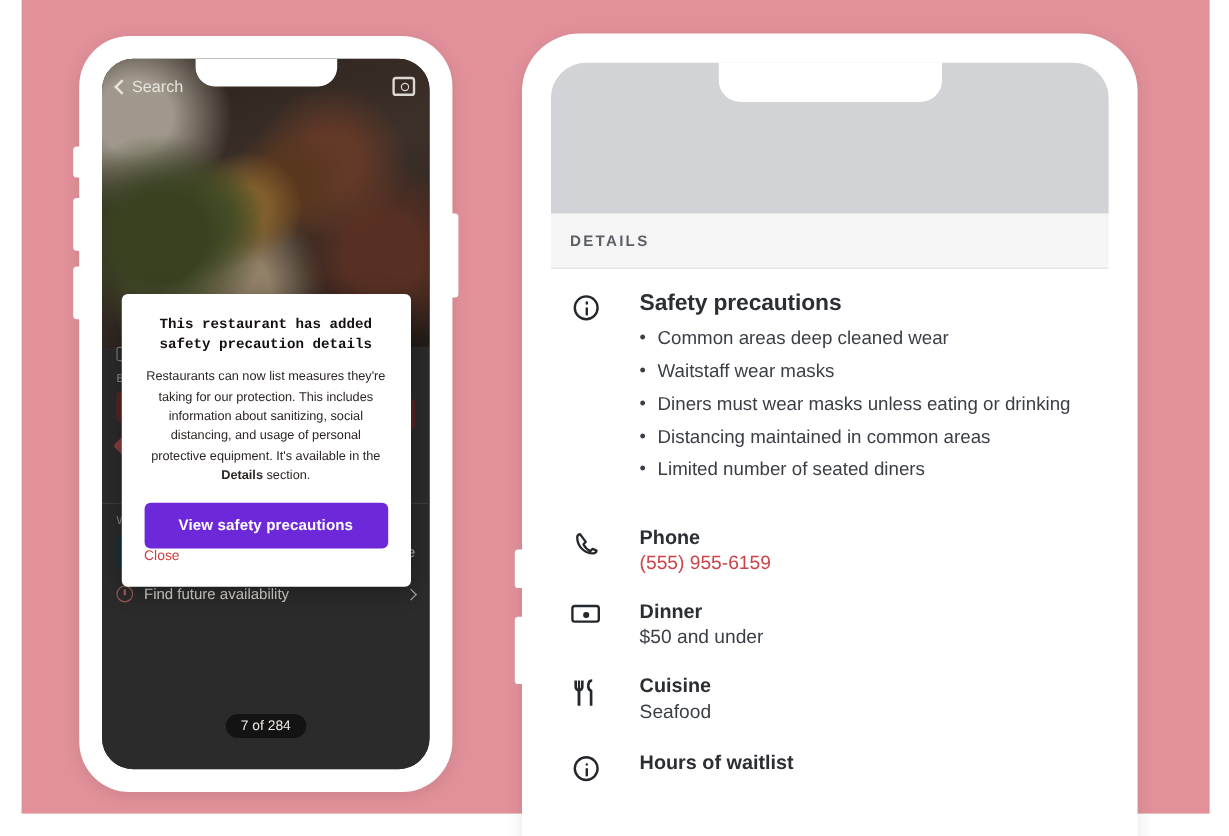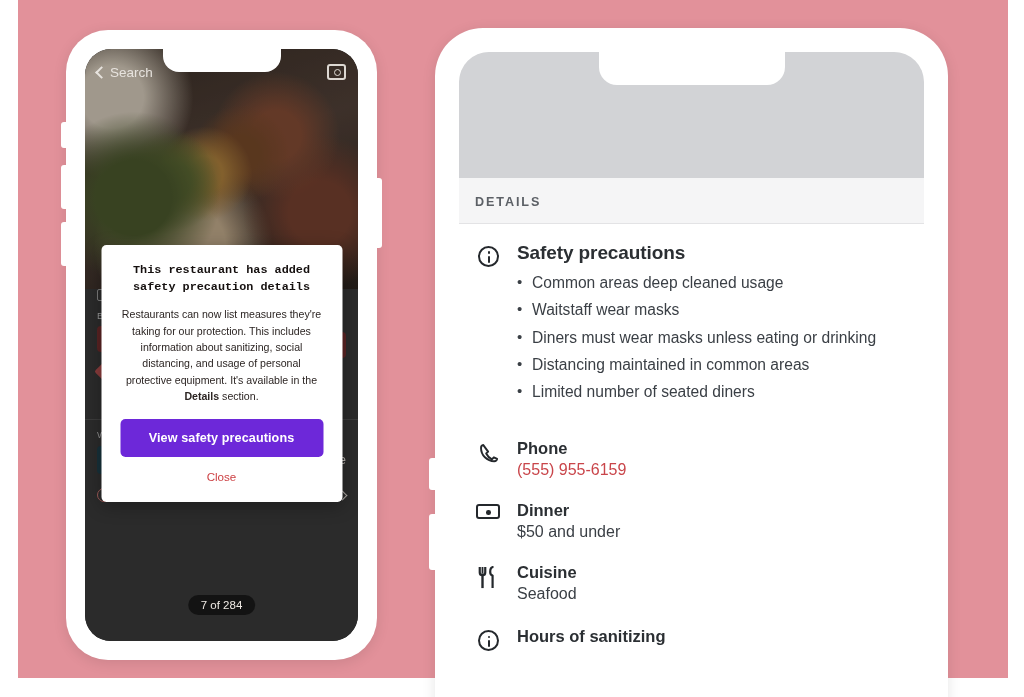--- a/index.html
+++ b/index.html
@@ -117,21 +117,21 @@
     box-shadow: 0 4px 18px rgba(0,0,0,.3);
   }
   .modal h3 { font-size: 11.8px; font-weight: 700; color: #15100f; text-align: center; line-height: 1.45; font-family: Liberation Mono, monospace; }
   .modal p { font-size: 10.6px; color: #2c2523; text-align: center; line-height: 1.55; margin-top: 10px; }
   .modal p b { font-weight: 700; }
   .cta {
     margin-top: 14px; background: #6d28d9; color: #ffffff;
     font-size: 12.6px; font-weight: 700; text-align: center;
     padding: 12px 0; border-radius: 5px; letter-spacing: .1px;
   }
-  .close-link { margin-top: 13px; color: #cc3f42; font-size: 11.6px; text-align: center; }
+  .close-link { color: #cc3f42; font-size: 11.6px; text-align: left; }
 
   
   #phone-right {
     position: absolute; left: 435px; top: 28px; width: 513px; height: 700px;
   }
   #phone-right .frame {
     position: absolute; inset: 0;
     background: #ffffff; border-radius: 48px 48px 0 0;
     box-shadow: 0 3px 14px rgba(0,0,0,.10);
   }
@@ -150,21 +150,21 @@
   .gray-notch {
     position: absolute; left: 50%; transform: translateX(-50%); top: 0;
     width: 186px; height: 33px; background: #ffffff; border-radius: 0 0 18px 18px;
   }
   .details-bar {
     background: #f5f5f6; border-bottom: 1px solid #e3e3e5;
     padding: 14px 16px 13px;
   }
   .details-bar span { font-size: 12.6px; font-weight: 700; letter-spacing: 1.9px; color: #5c6066; }
 
-  .sec { display: flex; gap: 16px; padding: 18px 16px 0; }
+  .sec { display: flex; gap: 32px; padding: 18px 16px 0; }
   .sec-ico { flex: none; width: 26px; display: flex; justify-content: center; padding-top: 4px; }
   .sec-body { flex: 1; }
   .sec-title { font-size: 19px; font-weight: 700; color: #2b2f33; letter-spacing: -.1px; }
   .bullets { margin-top: 9px; }
   .bullets li {
     list-style: none; position: relative; padding-left: 15px;
     font-size: 15.6px; color: #3a3f45; line-height: 1.3; margin-bottom: 7px;
   }
   .bullets li::before { content: "\2022"; position: absolute; left: 0; top: -1px; font-size: 15px; }
 
@@ -262,21 +262,21 @@
         <span>DETAILS</span>
       </div>
 
       <div class="sec">
         <div class="sec-ico">
           <div class="ico-info"></div>
         </div>
         <div class="sec-body">
           <div class="sec-title">Safety precautions</div>
           <ul class="bullets">
-            <li>Common areas deep cleaned usage</li>
+            <li>Common areas deep cleaned wear</li>
             <li>Waitstaff wear masks</li>
             <li>Diners must wear masks unless eating or drinking</li>
             <li>Distancing maintained in common areas</li>
             <li>Limited number of seated diners</li>
           </ul>
         </div>
       </div>
 
       <div class="sec pair" style="padding-top:30px">
         <div class="sec-ico">
@@ -313,18 +313,18 @@
           <div class="row-title">Cuisine</div>
           <div class="row-value">Seafood</div>
         </div>
       </div>
 
       <div class="sec pair" style="padding-top:24px">
         <div class="sec-ico">
           <div class="ico-info" style="border-color:#24282c"></div>
         </div>
         <div class="sec-body">
-          <div class="row-title">Hours of sanitizing</div>
+          <div class="row-title">Hours of waitlist</div>
         </div>
       </div>
     </div>
   </div>
 </div>
 
 </body></html>

